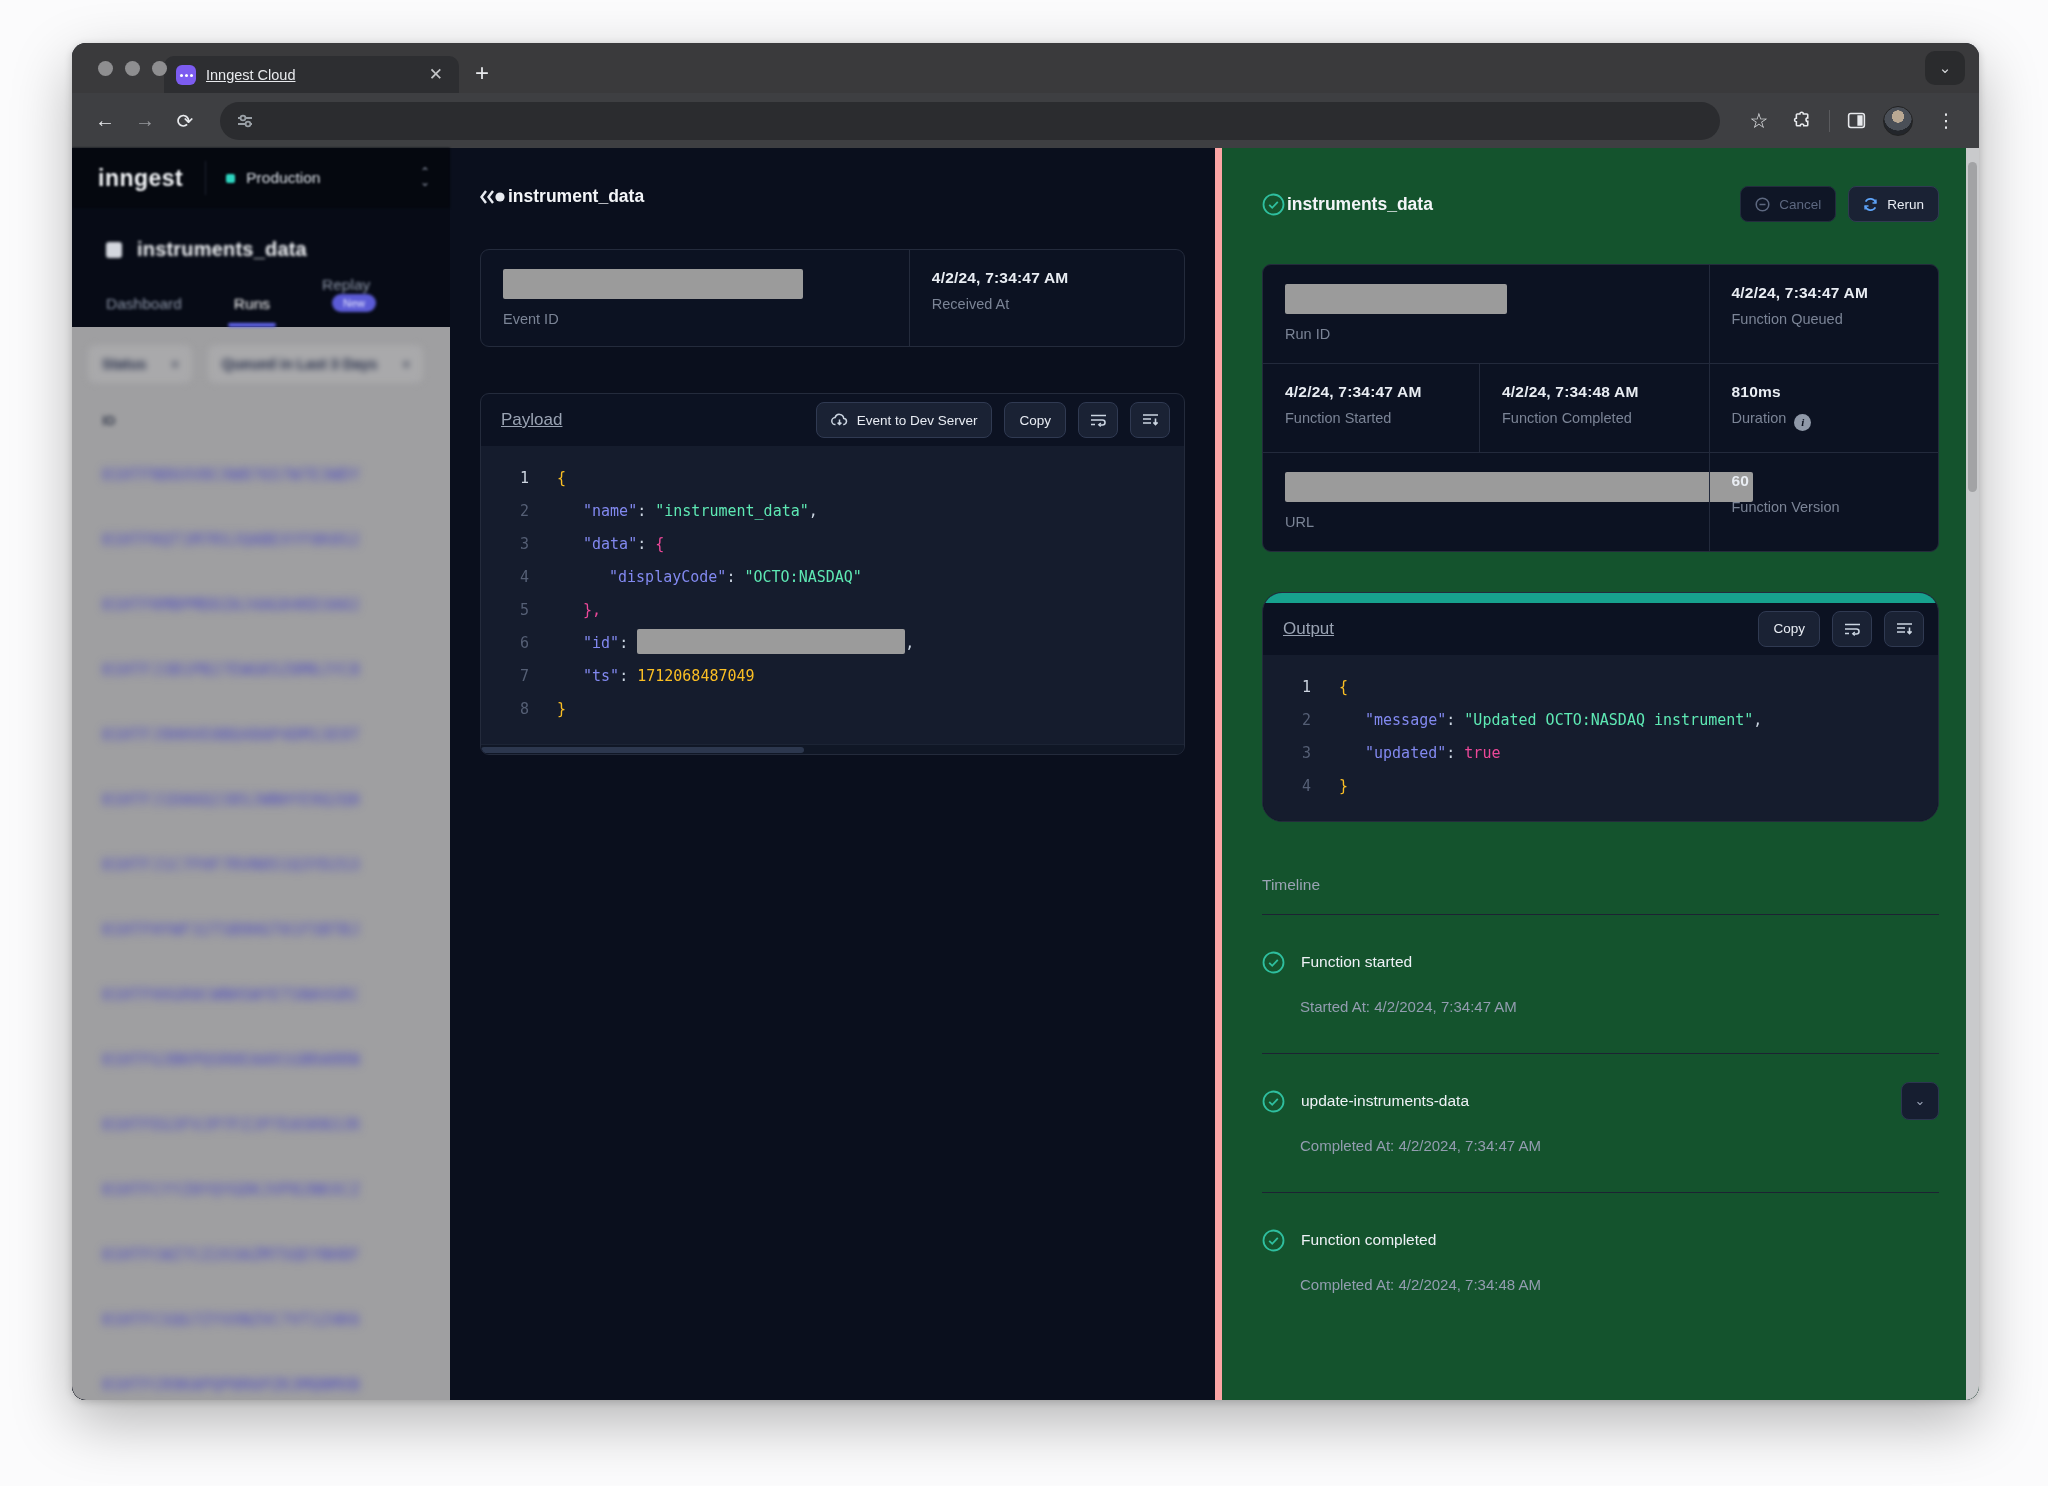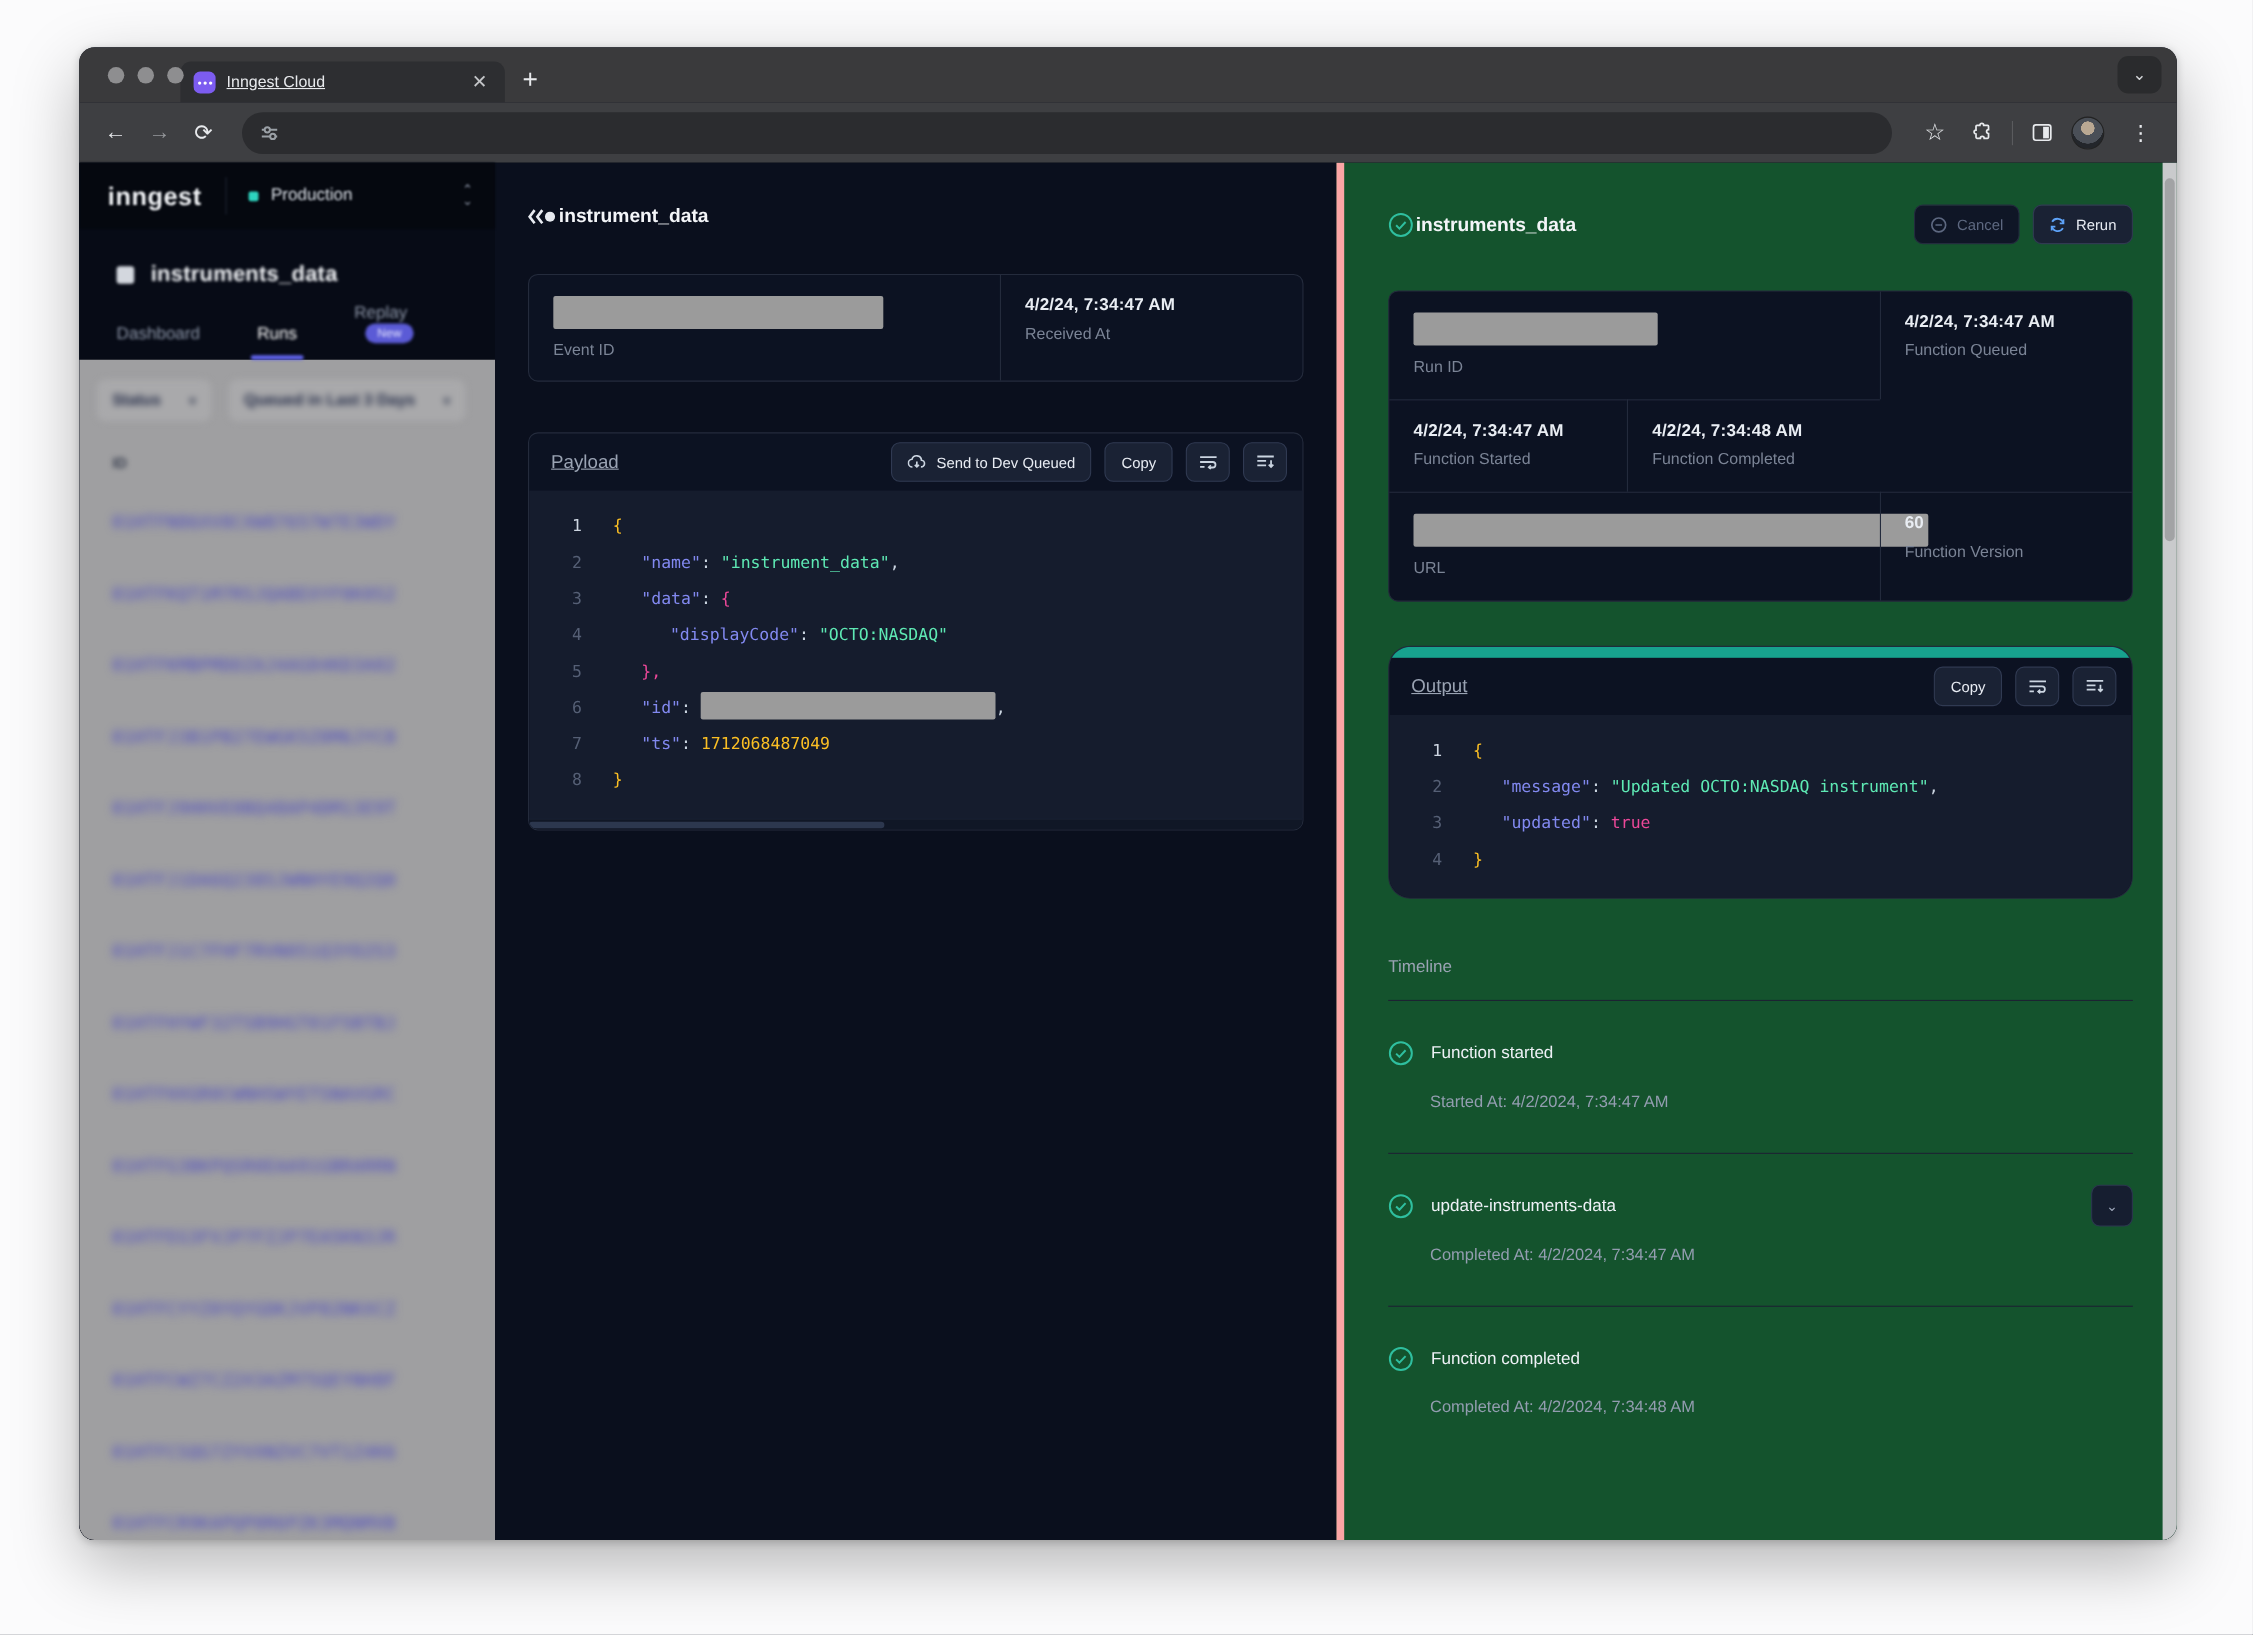--- a/index.html
+++ b/index.html
@@ -257,21 +257,21 @@
       </div>
 
       <div class="card pay-card">
         <div class="codehead">
           <span class="lbl">Payload</span>
           <button class="btn">
             <svg width="17" height="14" viewBox="0 0 17 14" fill="none" stroke="#cbd5e1" stroke-width="1.5">
               <path d="M4.5 11.5a3.5 3.5 0 0 1-.4-7 4.4 4.4 0 0 1 8.6.9 3 3 0 0 1-.5 6"></path>
               <path d="M8.5 6.5v5 M6.6 9.6l1.9 1.9 1.9-1.9"></path>
             </svg>
-            <span>Send to Dev Queued</span>
+            <span>Event to Dev Server</span>
           </button>
           <button class="btn">Copy</button>
           <button class="btn icon-only">
             <svg width="17" height="14" viewBox="0 0 17 14" fill="none" stroke="#cbd5e1" stroke-width="1.6">
               <path d="M1 2.5h15 M1 7h11.5a2.5 2.5 0 0 1 0 5H9 M1 11.5h4"></path>
                 <path d="M10.8 10l-2 1.7 2 1.7" stroke-width="1.4"></path>
             </svg>
           </button>
           <button class="btn icon-only">
             <svg width="17" height="14" viewBox="0 0 17 14" fill="none" stroke="#cbd5e1" stroke-width="1.6">
@@ -356,20 +356,24 @@
           <div class="kv-value">4/2/24, 7:34:47 AM</div>
           <div class="kv-label">Function Queued</div>
         </div>
         <div class="rcell bt">
           <div class="kv-value">4/2/24, 7:34:47 AM</div>
           <div class="kv-label">Function Started</div>
         </div>
         <div class="rcell bt bl">
           <div class="kv-value">4/2/24, 7:34:48 AM</div>
           <div class="kv-label">Function Completed</div>
+        </div>
+        <div class="rcell bt bl">
+          <div class="kv-value">810ms</div>
+          <div class="kv-label"><span>Duration</span><span class="info-i">i</span></div>
         </div>
         <div class="rcell bt span2">
           <div class="redact url-redact"></div>
           <div class="kv-label">URL</div>
         </div>
         <div class="rcell bt bl">
           <div class="kv-value">60</div>
           <div class="kv-label">Function Version</div>
         </div>
       </div>

